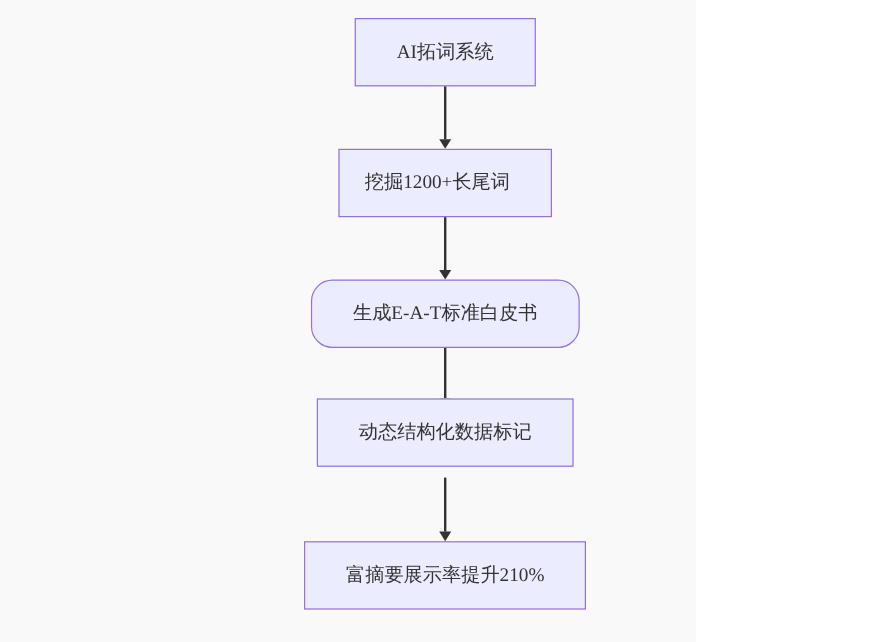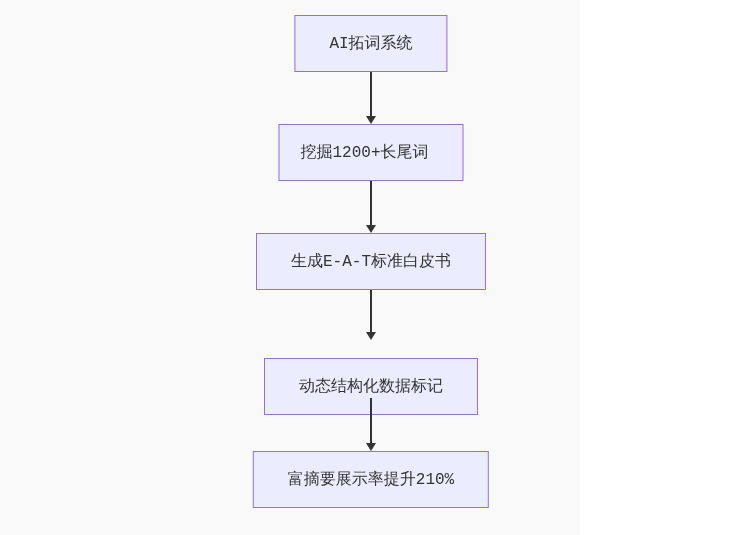--- a/index.html
+++ b/index.html
@@ -1,43 +1,43 @@
 <!DOCTYPE html>
 <html><head>
 <meta charset="utf-8">
 <style>
   html, body { margin: 0; padding: 0; }
   .canvas {
     position: relative;
     width: 580px;
     height: 535px;
     background: #f9f9f9;
-    font-family: Liberation Mono, monospace;
+    font-family: Liberation Serif, serif;
     overflow: hidden;
   }
   .node {
     position: absolute;
     left: 371px;
     transform: translateX(-50%);
     height: 57px;
     box-sizing: border-box;
     background: #ECECFF;
     border: 1px solid #9370DB;
     display: inline-flex;
     align-items: center;
     justify-content: center;
     padding: 0 34px;
     font-size: 16px;
     color: #333333;
     white-space: nowrap;
   }
   .node-1 { top: 15px; }
   .node-2 { top: 124px; padding-left: 21px; }
-  .node-3 { top: 233px; }
-  .node-4 { top: 358px; }
+  .node-3 { top: 233px; border-radius: 18px; }
+  .node-4 { top: 332px; }
   .node-5 { top: 451px; }
   .edge {
     position: absolute;
     left: 371px;
     transform: translateX(-50%);
     width: 10px;
     display: flex;
     flex-direction: column;
     align-items: center;
   }

